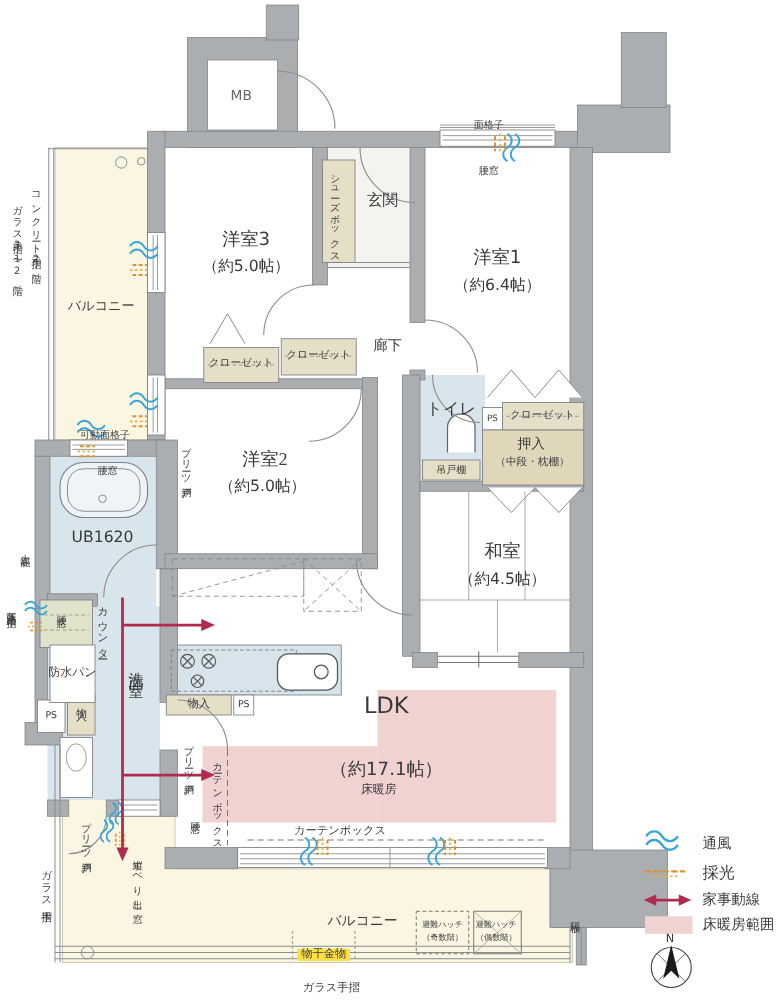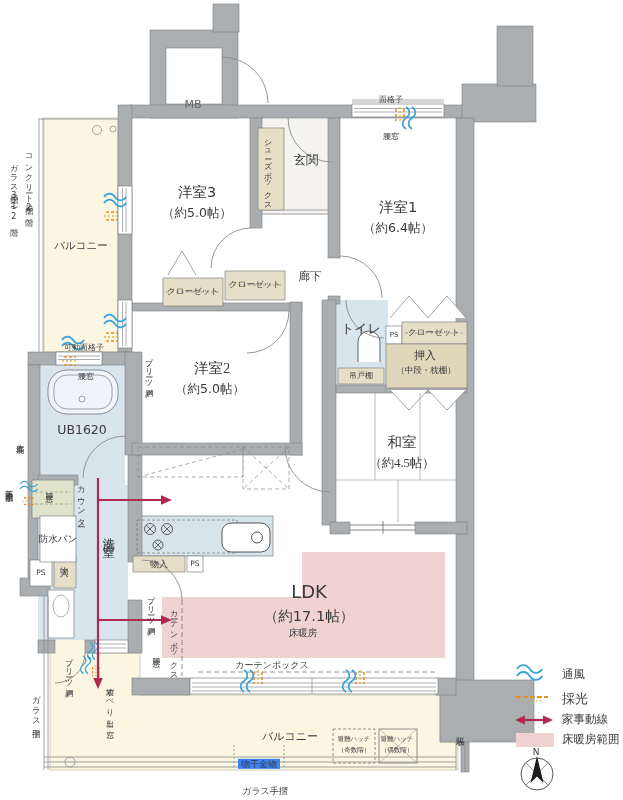--- a/index.html
+++ b/index.html
@@ -227,44 +227,44 @@
   <polygon points="537,756 543.5,783 537,776.5 530.5,783" fill="#1b1b1b"></polygon>
 </svg>
 
 <div class="lbl c" style="left:197px;top:192px;font-size:14.5px;text-align:center;">洋室3</div>
 <div class="lbl c" style="left:197px;top:213px;font-size:12.5px;">（約5.0帖）</div>
 <div class="lbl c" style="left:398px;top:207px;font-size:14.5px;">洋室1</div>
 <div class="lbl c" style="left:398px;top:228px;font-size:12.5px;">（約6.4帖）</div>
 <div class="lbl c" style="left:212px;top:368px;font-size:14.5px;font-family:Liberation Serif, serif;">洋室2</div>
 <div class="lbl c" style="left:210px;top:389px;font-size:12.5px;">（約5.0帖）</div>
 <div class="lbl c" style="left:402px;top:442px;font-size:14.5px;">和室</div>
-<div class="lbl c" style="left:402px;top:463px;font-size:12.5px;font-family:Liberation Serif, serif;">（約4.5帖）</div>
-<div class="lbl c" style="left:309px;top:592px;font-size:18px;">LDK</div>
+<div class="lbl c" style="left:402px;top:463px;font-size:12.5px;">（約4.5帖）</div>
+<div class="lbl c" style="left:309px;top:566px;font-size:18px;">LDK</div>
 <div class="lbl c" style="left:309px;top:616px;font-size:14.5px;">（約17.1帖）</div>
 <div class="lbl c" style="left:303px;top:633px;font-size:9.5px;">床暖房</div>
 
-<div class="lbl c" style="left:193px;top:77px;font-size:11px;color:#666;margin-top:28px;">MB</div>
+<div class="lbl c" style="left:193px;top:77px;font-size:11px;color:#666;">MB</div>
 <div class="lbl c" style="left:306px;top:160px;font-size:12.5px;">玄関</div>
 <div class="lbl c" style="left:310px;top:277px;font-size:11.5px;">廊下</div>
 <div class="lbl c" style="left:361px;top:329px;font-size:13px;">トイレ</div>
 <div class="lbl c" style="left:361px;top:376px;font-size:8px;">吊戸棚</div>
 <div class="lbl c" style="left:425px;top:356px;font-size:11px;">押入</div>
 <div class="lbl c" style="left:426px;top:371px;font-size:8.5px;text-align:right;">（中段・枕棚）</div>
 <div class="lbl c" style="left:434px;top:333px;font-size:8.5px;">クローゼット</div>
 <div class="lbl c" style="left:193px;top:292px;font-size:8.5px;">クローゼット</div>
 <div class="lbl c" style="left:255px;top:285px;font-size:8.5px;">クローゼット</div>
 <div class="lbl c" style="left:82px;top:430px;font-size:12.5px;">UB1620</div>
 <div class="lbl c wrap" style="left:58px;top:539px;font-size:9.5px;width:40px;">防水パン</div>
 <div class="lbl c" style="left:159px;top:564px;font-size:9px;">物入</div>
 <div class="lbl c" style="left:195px;top:564px;font-size:7.5px;">PS</div>
 <div class="lbl c" style="left:41px;top:573px;font-size:7.5px;">PS</div>
 <div class="lbl c" style="left:394px;top:335px;font-size:7px;">PS</div>
 <div class="lbl c" style="left:81px;top:245px;font-size:10.5px;">バルコニー</div>
 <div class="lbl c" style="left:290px;top:737px;font-size:11px;">バルコニー</div>
-<div class="lbl c" style="left:259px;top:764px;font-size:9px;background:#3b82f6;padding:0 3px;">物干金物</div>
+<div class="lbl c" style="left:259px;top:764px;font-size:9px;background:#fde047;padding:0 3px;">物干金物</div>
 <div class="lbl c" style="left:265px;top:791px;font-size:9px;">ガラス手摺</div>
 <div class="lbl c" style="left:84px;top:348px;font-size:8px;">可動面格子</div>
 <div class="lbl c" style="left:86px;top:377px;font-size:8px;">腰窓</div>
 <div class="lbl c" style="left:391px;top:100px;font-size:8px;text-align:right;">面格子</div>
 <div class="lbl c" style="left:391px;top:137px;font-size:8px;">腰窓</div>
 <div class="lbl c" style="left:272px;top:665px;font-size:9px;">カーテンボックス</div>
 
 <div class="lbl c" style="left:354px;top:740px;font-size:6.5px;">避難ハッチ</div>
 <div class="lbl c" style="left:354px;top:751px;font-size:6.5px;">（奇数階）</div>
 <div class="lbl c" style="left:397px;top:740px;font-size:6.5px;">避難ハッチ</div>

